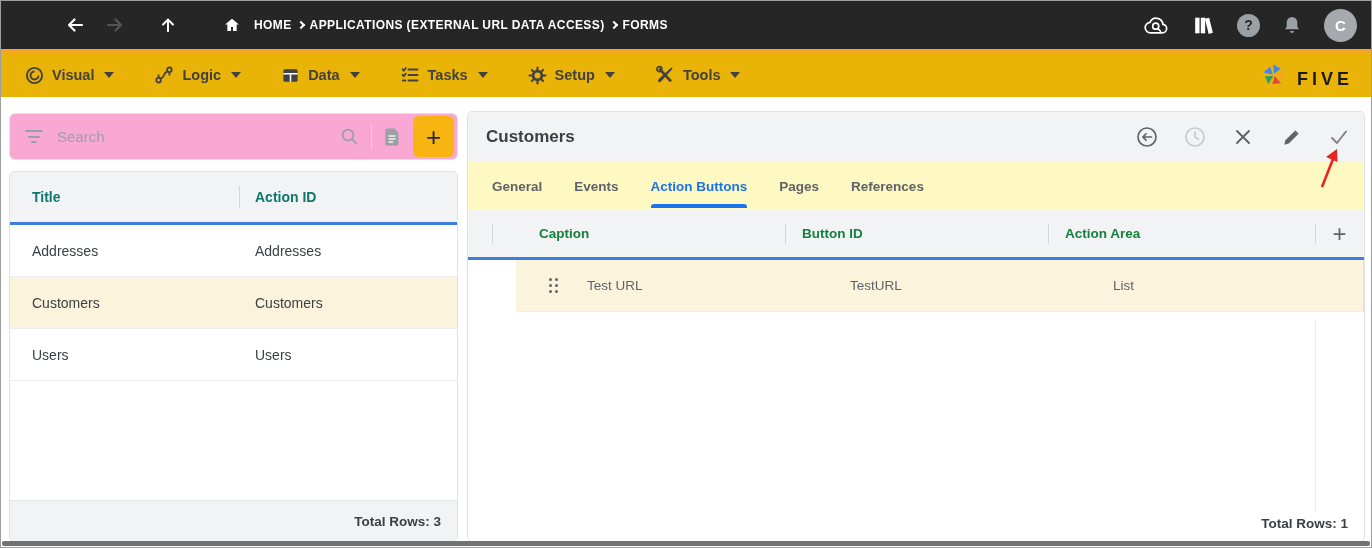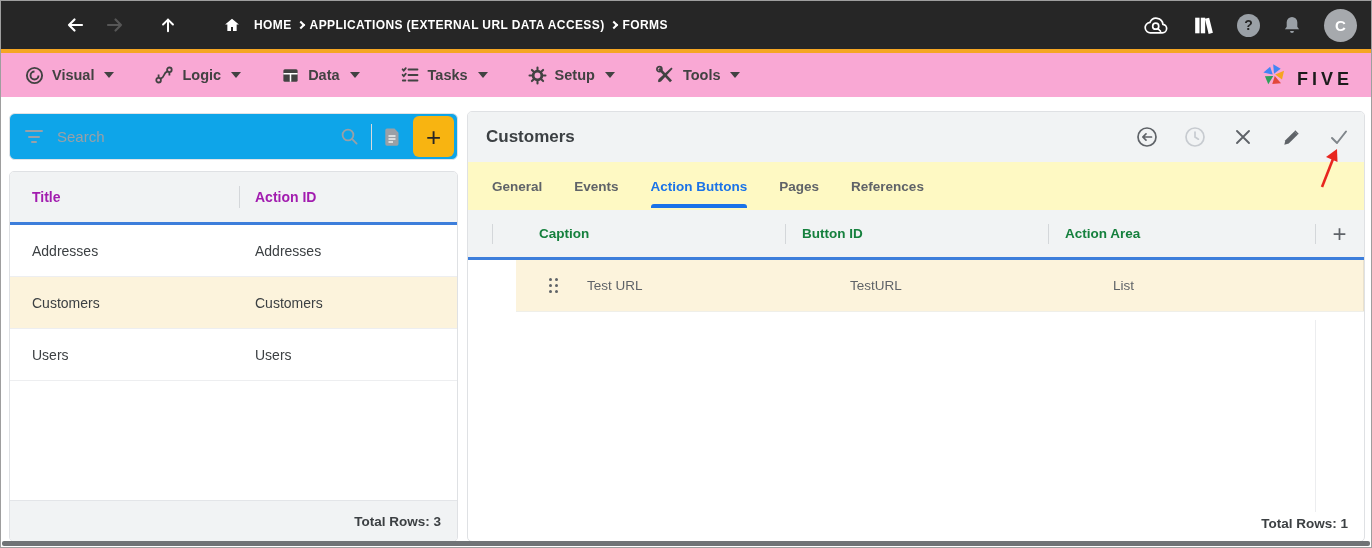--- a/index.html
+++ b/index.html
@@ -20,50 +20,50 @@
   .crumb { color:#fff; font-size:12px; font-weight:bold; letter-spacing:.4px; cursor:pointer; white-space:nowrap; }
   .chev { width:6px; height:6px; border-top:2.4px solid #fff; border-right:2.4px solid #fff;
           transform:rotate(45deg); margin:0 6px; }
   .tb-right { margin-left:auto; display:flex; align-items:center; gap:21px; }
   .help-circle { width:23px; height:23px; border-radius:50%; background:#9AA0A6; color:#262626;
                  font-size:14px; font-weight:bold; display:flex; align-items:center; justify-content:center; }
   .avatar { width:33px; height:33px; border-radius:50%; background:#A6A9AD; color:#fff;
             font-size:15px; font-weight:bold; display:flex; align-items:center; justify-content:center; }
 
   
-  .menubar { position:absolute; left:0; top:52px; width:100%; height:44px; background:#f9a8d4;
+  .menubar { position:absolute; left:0; top:52px; width:100%; height:44px; background:#eab308;
              display:flex; align-items:center; padding:0 18px 0 24px; }
   .menu-item { display:flex; align-items:center; gap:8px; margin-right:40px; cursor:pointer; }
   .menu-item .lbl { font-size:14.5px; color:#424242; font-weight:bold; }
   .caret { width:0; height:0; border-left:5px solid transparent; border-right:5px solid transparent;
            border-top:6px solid #424242; margin-left:2px; }
   .brand { margin-left:auto; display:flex; align-items:flex-end; gap:8px; }
   .brand-text { font-size:18px; font-weight:bold; letter-spacing:4px; color:#1c1c1c; }
 
   
   .search-card { position:absolute; left:8px; top:112px; width:449px; height:47px;
-                 background:#0ea5e9; border:1px solid #E1E3E6; border-radius:6px;
+                 background:#f9a8d4; border:1px solid #E1E3E6; border-radius:6px;
                  display:flex; align-items:center; }
   .filter-icon { margin-left:15px; width:18px; display:flex; flex-direction:column; gap:3.5px; align-items:center; }
   .filter-icon i { display:block; height:2px; background:#9AA0A6; border-radius:1px; }
   .filter-icon i:nth-child(1){width:18px}.filter-icon i:nth-child(2){width:12px}.filter-icon i:nth-child(3){width:6px}
   .search-input { flex:1; border:none; outline:none; background:transparent; margin-left:14px;
                   font-size:15px; color:#3C4043; font-family:"Liberation Sans", sans-serif; }
   .search-input::placeholder { color:#9AA0A6; }
   .search-right { display:flex; align-items:center; gap:11px; margin-right:3px; }
   .vdivider { width:1px; height:26px; background:#D7DADD; }
   .plus-btn { width:41px; height:41px; border-radius:6px; background:#F8B411; display:flex;
               align-items:center; justify-content:center; font-size:26px; font-weight:400;
               color:#262626; cursor:pointer; line-height:1; }
 
   .list-card { position:absolute; left:8px; top:170px; width:449px; height:371px;
                background:#fff; border:1px solid #DFE1E4; border-radius:5px; overflow:hidden; }
   .lheader { height:53px; background:#F1F3F4; display:grid; grid-template-columns:207px 1fr;
              padding-left:22px; align-items:center; border-bottom:3px solid #3D7EDB; }
-  .lheader .hcell { font-size:14px; font-weight:bold; color:#a21caf; }
+  .lheader .hcell { font-size:14px; font-weight:bold; color:#0f766e; }
   .lheader .hcell.c2 { position:relative; padding-left:16px; }
   .lheader .hcell.c2::before { content:""; position:absolute; left:0; top:50%; transform:translateY(-50%);
              width:1px; height:22px; background:#D4D7DA; }
   .lrow { height:52px; display:grid; grid-template-columns:207px 1fr; padding-left:22px;
           align-items:center; border-bottom:1px solid #EDEEF0; font-size:14px; color:#3C4043; cursor:pointer; }
   .lrow .cell2 { padding-left:16px; }
   .lrow.selected { background:#FCF3DC; }
   .lfooter { position:absolute; left:0; bottom:0; width:100%; height:41px; background:#F1F3F4;
              border-top:1px solid #E3E5E8; display:flex; align-items:center; justify-content:flex-end;
              padding-right:16px; font-size:13.5px; font-weight:bold; color:#3C4043; }

